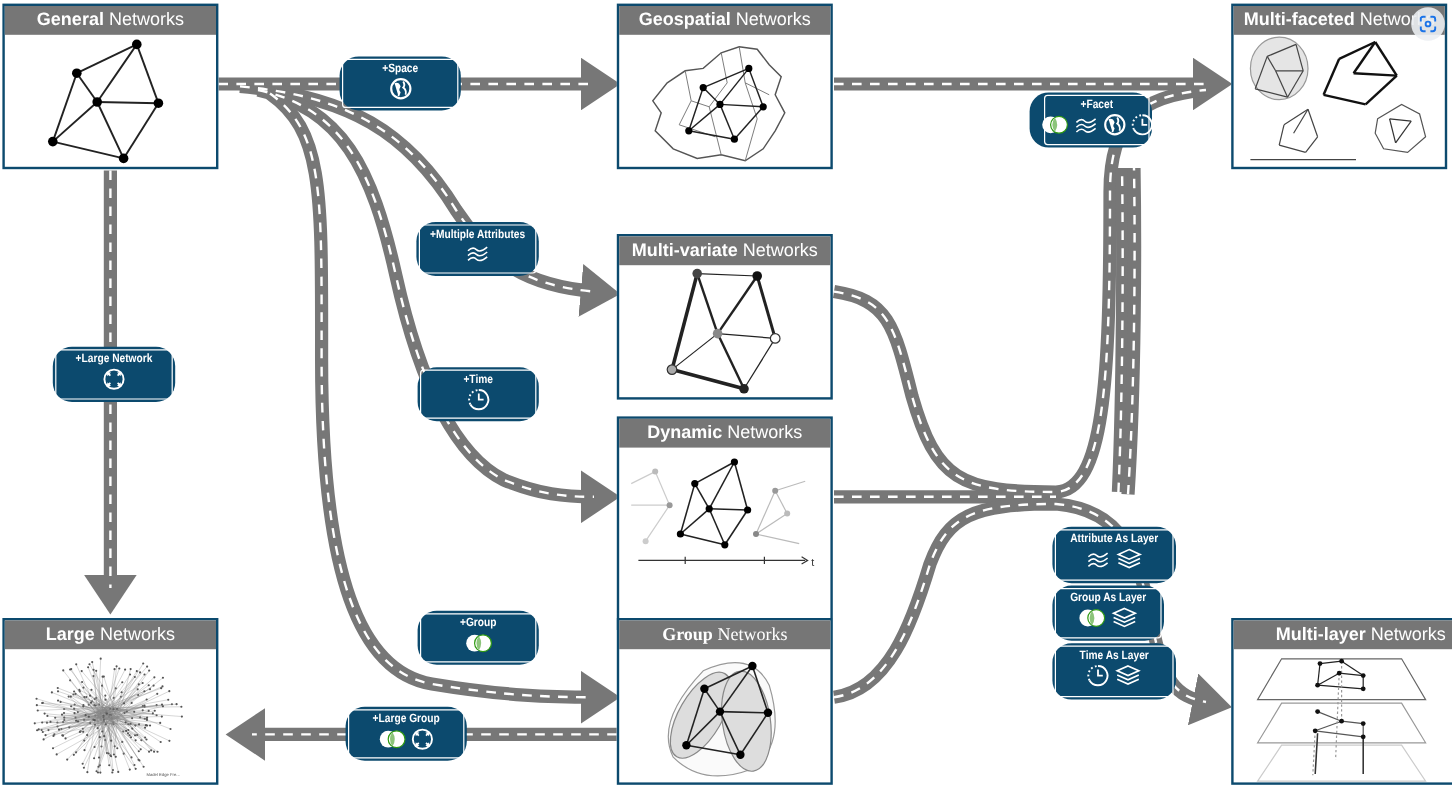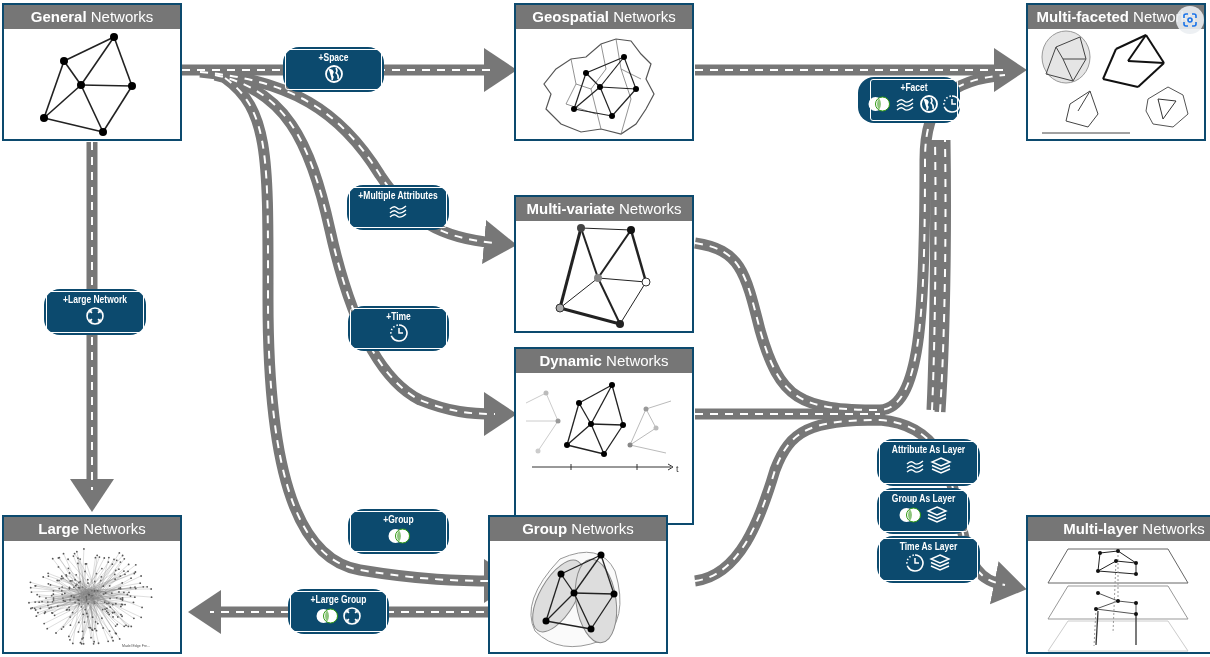--- a/index.html
+++ b/index.html
@@ -741,21 +741,21 @@
       <line x1="89.78194444444445" y1="60.964823388203015" x2="65.50207933671527" y2="46.49685775555451" stroke="#888" stroke-width="0.4" stroke-opacity="0.7"></line>
       <circle cx="65.50207933671527" cy="46.49685775555451" r="0.9" fill="#555"></circle>
       <line x1="85.41373456790123" y1="58.84921982167352" x2="70.02074305699514" y2="56.2483486320658" stroke="#888" stroke-width="0.4" stroke-opacity="0.7"></line>
       <circle cx="70.02074305699514" cy="56.2483486320658" r="0.9" fill="#555"></circle>
       <line x1="85.63811728395062" y1="58.05871913580247" x2="131.79011879913156" y2="47.61254796202795" stroke="#888" stroke-width="0.4" stroke-opacity="0.7"></line>
       <circle cx="131.79011879913156" cy="47.61254796202795" r="0.9" fill="#555"></circle>
       <text x="118" y="106" font-size="3.5" fill="#555" font-family="Liberation Sans, sans-serif">Madel Edge Fre...</text>
     </svg>
 </div>
 
-<div class="box" style="left:488px;top:515px;width:180px;height:139px;">
+<div class="box" style="left:514px;top:515px;width:180px;height:139px;font-family:Liberation Serif, serif;">
   <div class="hdr"><b>Group</b><span> Networks</span></div>
   <svg width="176" height="111">
     <path d="M70,18 Q110,0 125,30 Q140,80 110,100 Q70,115 45,90 Q30,60 70,18 Z" fill="#fafafa" stroke="#999"></path>
     <ellipse cx="68" cy="55" rx="18" ry="40" transform="rotate(30 68 55)" fill="#ddd" stroke="#888"></ellipse>
     <ellipse cx="106" cy="60" rx="20" ry="42" transform="rotate(-8 106 60)" fill="#ddd" stroke="#888"></ellipse>
     <g stroke="#222" stroke-width="1.3">
       <line x1="111" y1="14" x2="71" y2="33"></line>
         <line x1="111" y1="14" x2="84" y2="52"></line>
         <line x1="111" y1="14" x2="124" y2="53"></line>
         <line x1="71" y1="33" x2="84" y2="52"></line>

